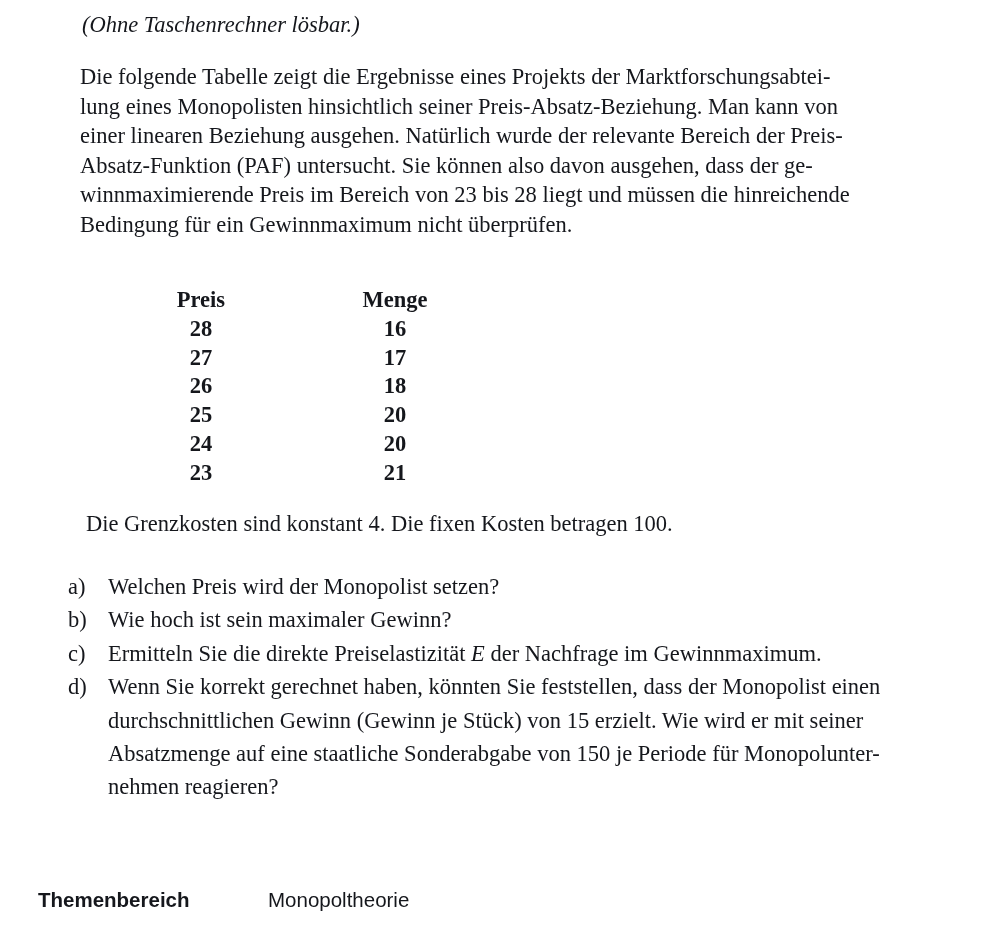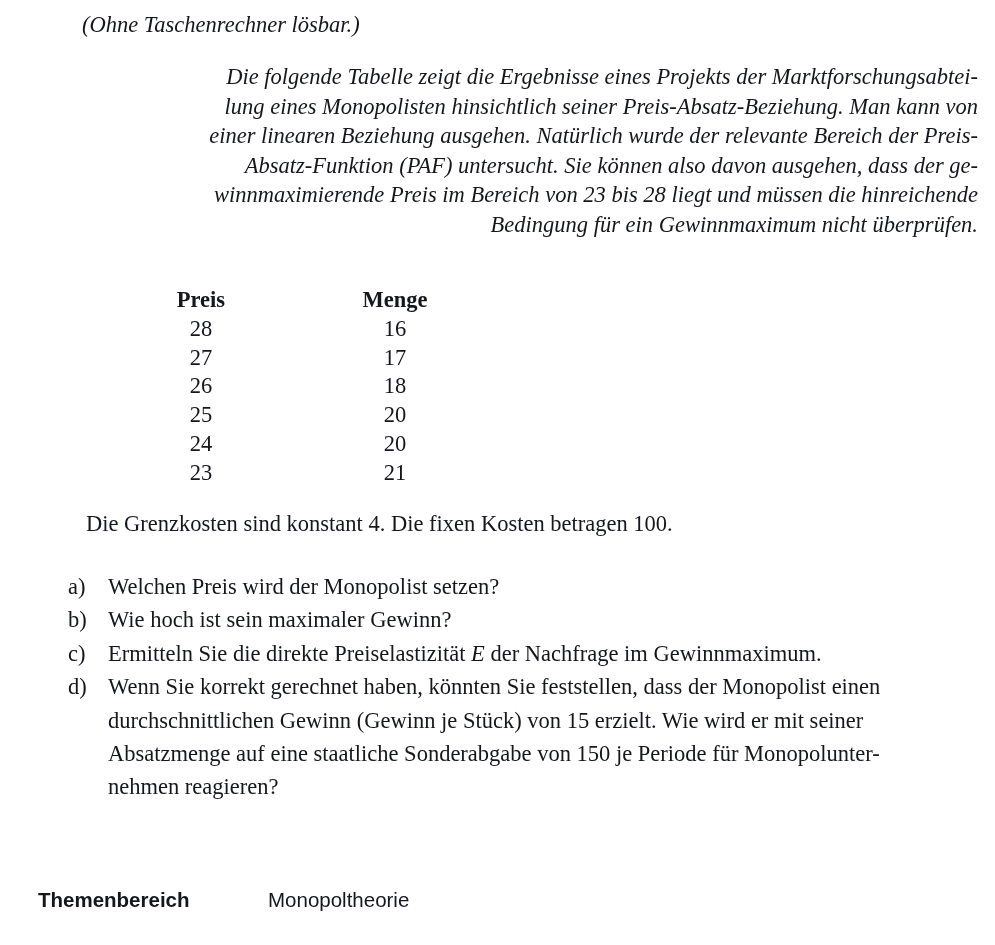--- a/index.html
+++ b/index.html
@@ -31,22 +31,21 @@
     white-space: nowrap;
   }
 
   .intro {
     position: absolute;
     left: 80px;
     top: 62px;
     width: 898px;
     font-size: 22.5px;
     line-height: 29.6px;
-    text-align: right;
-    font-style: italic;
+    text-align: left;
   }
   .intro .ln {
     display: block;
     white-space: nowrap;
   }
 
   .table {
     position: absolute;
     left: 168px;
     top: 286px;
@@ -54,20 +53,21 @@
     font-size: 22.5px;
     line-height: 28.8px;
   }
   .table .trow {
     display: flex;
     gap: 48px;
   }
   .table .cell {
     width: 102px;
     text-align: center;
+    font-weight: bold;
   }
   .table .cell.gap {
     width: 50px;
   }
   .table .hdr .cell {
     font-weight: bold;
   }
 
   .grenz {
     position: absolute;

